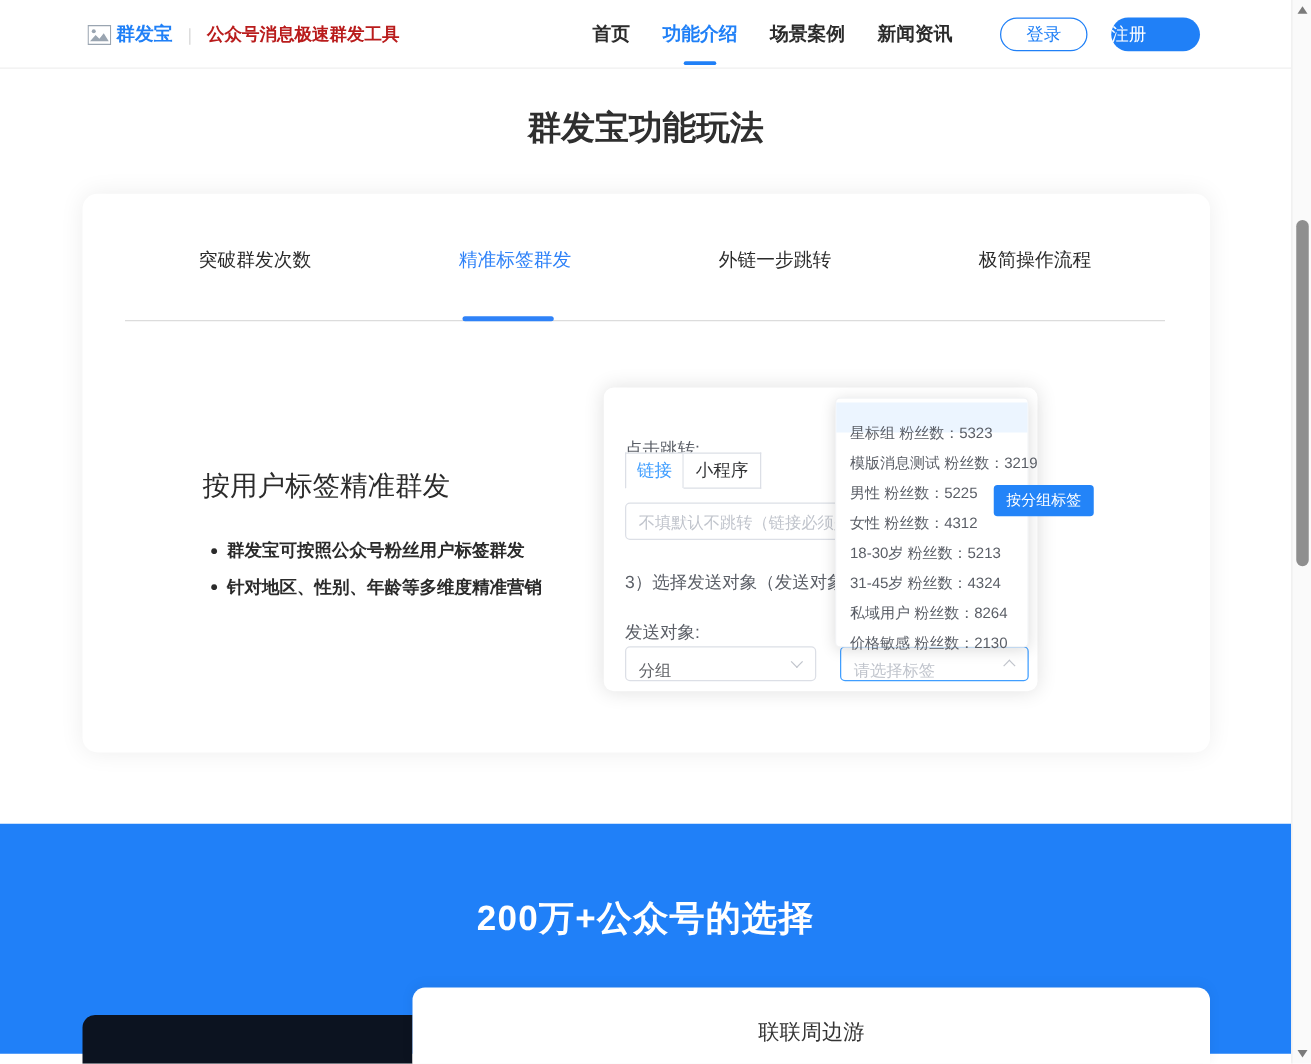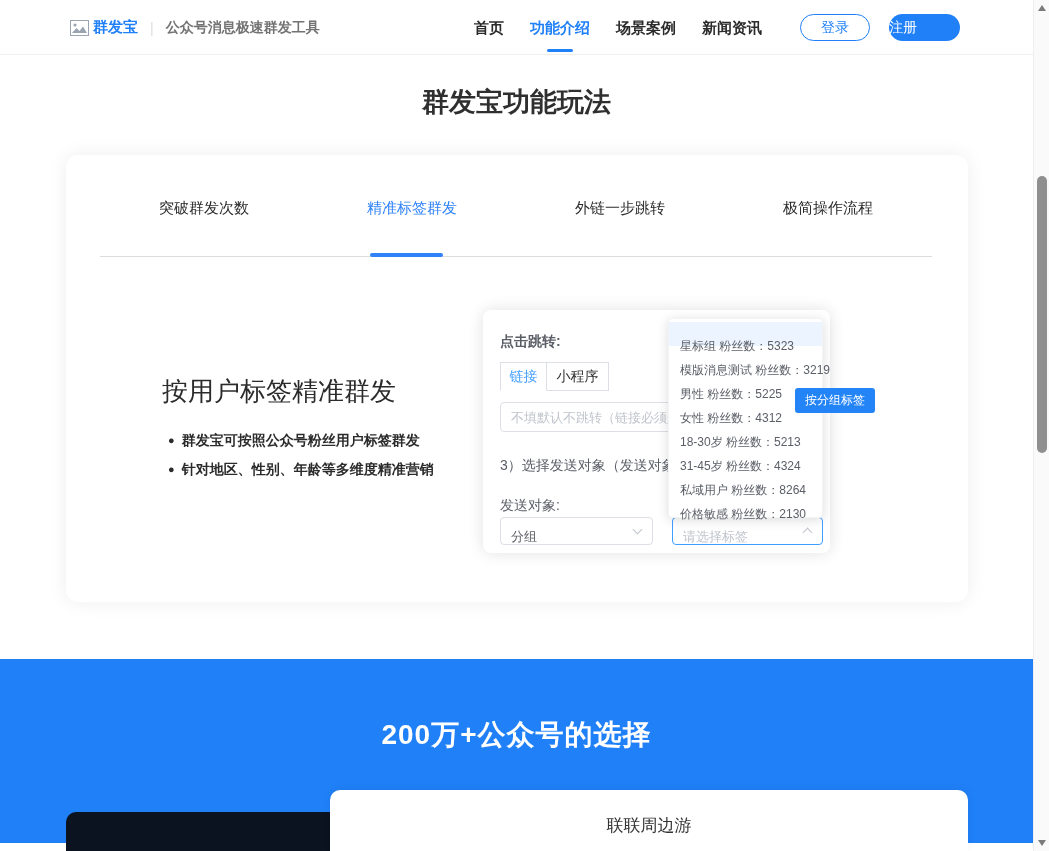--- a/index.html
+++ b/index.html
@@ -7,21 +7,21 @@
     font-family:"Liberation Sans","DejaVu Sans",sans-serif; }
   .stage { position:relative; width:1049px; height:851px; background:#fff; }
 
   
   .header { position:absolute; left:0; top:0; width:1033px; height:55px; background:#fff;
     border-bottom:1px solid #f0f0f0; z-index:6; }
   .logo-wrap { position:absolute; left:70px; top:0; height:55px; display:flex; align-items:center; }
   .logo-icon { display:inline-flex; margin-right:4px; }
   .logo-text { color:#2080f7; font-size:15px; font-weight:700; }
   .logo-divider { color:#dcdcdc; font-size:14px; margin:0 12px; font-weight:400; }
-  .tagline { color:#737373; font-size:14px; font-weight:600; }
+  .tagline { color:#b91c1c; font-size:14px; font-weight:600; }
   .nav { position:absolute; left:474px; top:0; height:55px; display:flex; gap:26px; }
   .nav-item { position:relative; height:55px; line-height:55px; font-size:15px; font-weight:600;
     color:#2b2b2b; cursor:pointer; white-space:nowrap; }
   .nav-item.active { color:#2080f7; }
   .nav-item.active::after { content:""; position:absolute; left:50%; transform:translateX(-50%);
     bottom:3px; width:26px; height:3px; background:#2080f7; border-radius:2px; }
   .btn-login { position:absolute; left:800px; top:14px; width:70px; height:27px; border:1px solid #2080f7;
     border-radius:14px; color:#2080f7; font-size:14px; background:#fff; text-align:center; line-height:25px; cursor:pointer; }
   .btn-register { position:absolute; left:889px; top:14px; width:71px; height:27px; background:#2080f7;
     border-radius:14px; color:#fff; font-size:14px; border:none; text-align:left; line-height:27px; cursor:pointer; }
@@ -32,30 +32,30 @@
 
   
   .card { position:absolute; left:66px; top:155px; width:902px; height:447px; background:#fff;
     border-radius:12px; box-shadow:0 0 20px rgba(0,0,0,0.07); }
   .tabs-row { position:absolute; left:34px; top:44px; width:832px; display:flex; }
   .tab { flex:1; text-align:center; font-size:15px; color:#2b2b2b; cursor:pointer; }
   .tab.active { color:#2f82f8; }
   .tabs-divider { position:absolute; left:34px; top:101px; width:832px; height:1px; background:#dcdcdc; }
   .tabs-indicator { position:absolute; left:304px; top:98px; width:73px; height:4px; background:#2f82f8; border-radius:2px; }
 
-  .feature-heading { position:absolute; left:96px; top:219px; font-size:26px; color:#2b2b2b; }
+  .feature-heading { position:absolute; left:96px; top:219px; font-size:22px; color:#2b2b2b; }
   .bullet-line { position:absolute; left:102px; font-size:14px; font-weight:700; color:#2b2b2b; white-space:nowrap; }
   .bullet-line .dot { font-size:11px; margin-right:7px; vertical-align:1px; }
   .bullet-1 { top:277px; } .bullet-2 { top:306px; }
 
   
   .demo { position:absolute; left:417px; top:155px; width:347px; height:243px; background:#fff;
     border-radius:8px; box-shadow:0 0 16px rgba(0,0,0,0.12); z-index:2; }
   .demo-label { position:absolute; left:17px; font-size:14px; color:#5a5e66; white-space:nowrap; }
-  .lbl-jump { top:23px;font-weight:bold; } .lbl-step { top:147px; } .lbl-target { top:187px; }
+  .lbl-jump { top:41px; } .lbl-step { top:147px; } .lbl-target { top:187px; }
   .demo-tabs { position:absolute; left:17px; top:52px; display:flex; }
   .demo-tab { height:29px; line-height:27px; text-align:center; font-size:14px; color:#303133;
     border:1px solid #dcdfe6; background:#fff; cursor:pointer; }
   .demo-tab.link { width:47px; color:#409eff; border-bottom-color:#fff; }
   .demo-tab.mini { width:62px; border-left:none; }
   .demo-input { position:absolute; left:17px; top:92px; width:312px; height:30px; border:1px solid #dcdfe6;
     border-radius:4px; font-size:13px; color:#606266; padding:0 10px; outline:none; }
   .demo-input::placeholder { color:#c0c4cc; }
   .select { position:absolute; top:207px; height:28px; border:1px solid #dcdfe6; border-radius:4px;
     background:#fff; font-size:13px; line-height:26px; padding:6px 10px; cursor:pointer; }

